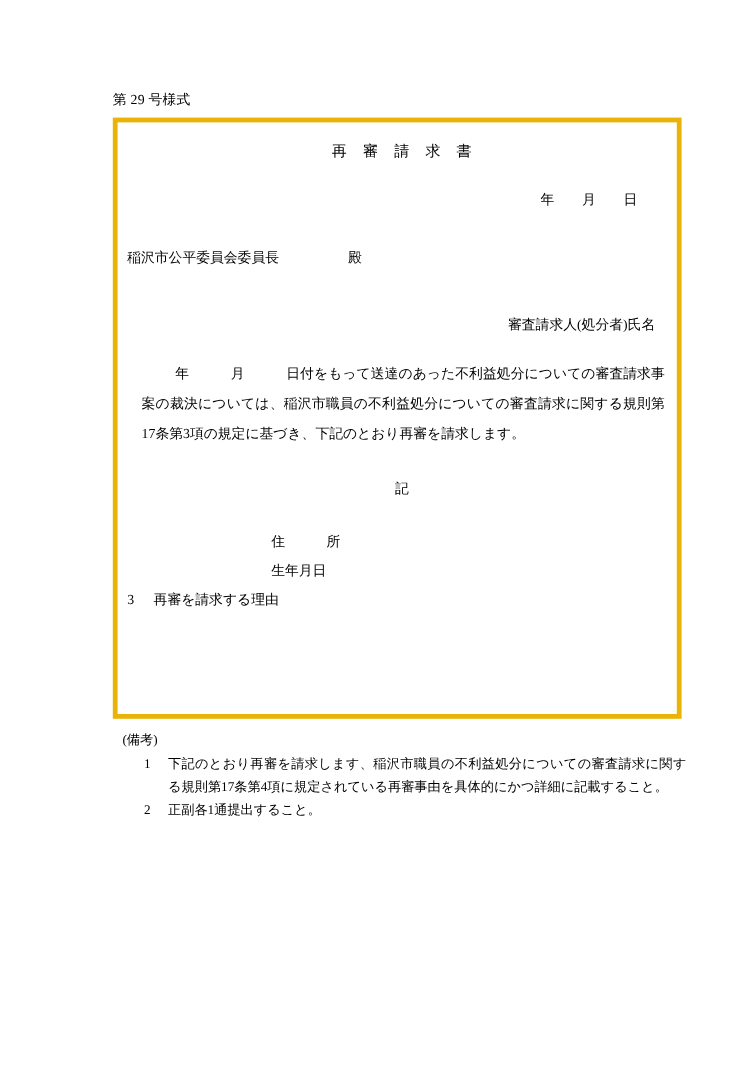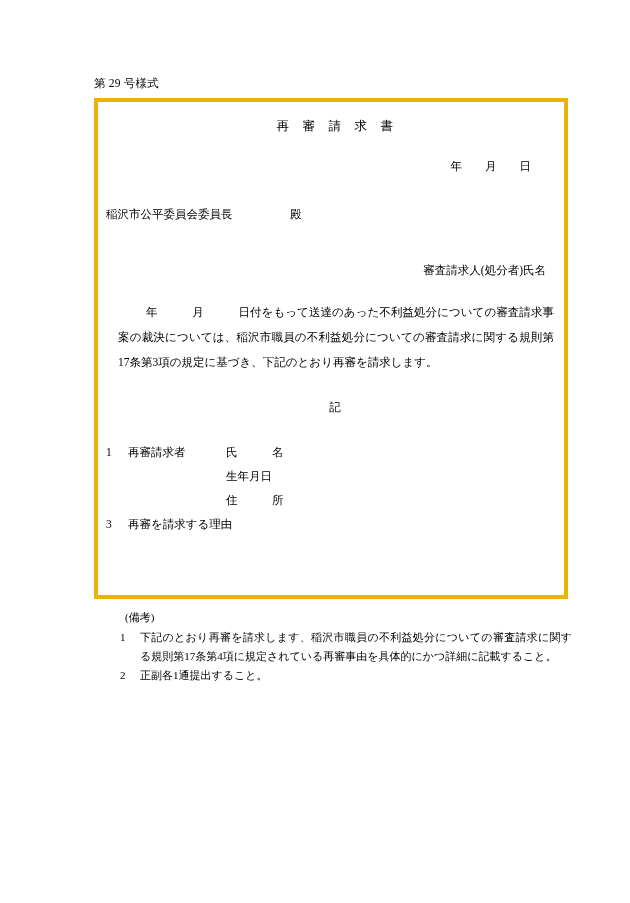--- a/index.html
+++ b/index.html
@@ -113,21 +113,20 @@
   .notes {
     position: absolute;
     left: 86px;
     top: 608px;
     width: 470px;
     font-size: 11px;
     line-height: 19px;
   }
   .notes-title {
     margin-bottom: 1px;
-    margin-left: 23px;
   }
   .note-item {
     position: relative;
     padding-left: 38px;
     margin-bottom: 0;
   }
   .note-item .n-num {
     position: absolute;
     left: 18px;
     top: 0;
@@ -153,23 +152,22 @@
 
     <div class="addressee">稲沢市公平委員会委員長　　　　　殿</div>
 
     <div class="claimant">審査請求人(処分者)氏名</div>
 
     <div class="body-text"><span class="indent"></span><span>年　　　月　　　日付をもって送達のあった不利益処分についての審査請求事案の裁決については、稲沢市職員の不利益処分についての審査請求に関する規則第17条第3項の規定に基づき、下記のとおり再審を請求します。</span></div>
 
     <div class="ki-mark">記</div>
 
     <div class="items">
-      <div class="item-row"><span class="item-num">1</span><span class="item-sub">再審請求者</span><span>氏　　　名</span></div>
+      <div class="item-row"><span class="item-num"></span><span class="item-sub"></span><span>住　　　所</span></div>
       <div class="item-row"><span class="item-num"></span><span class="item-sub"></span><span>生年月日</span></div>
-      <div class="item-row"><span class="item-num"></span><span class="item-sub"></span><span>住　　　所</span></div>
       <div class="item-row"><span class="item-num">3</span><span>再審を請求する理由</span></div>
     </div>
 
   </div>
 
   <div class="notes">
     <div class="notes-title">(備考)</div>
     <div class="note-item">
         <span class="n-num">1</span>
         <span class="n-text">下記のとおり再審を請求します、稲沢市職員の不利益処分についての審査請求に関する規則第17条第4項に規定されている再審事由を具体的にかつ詳細に記載すること。</span>

